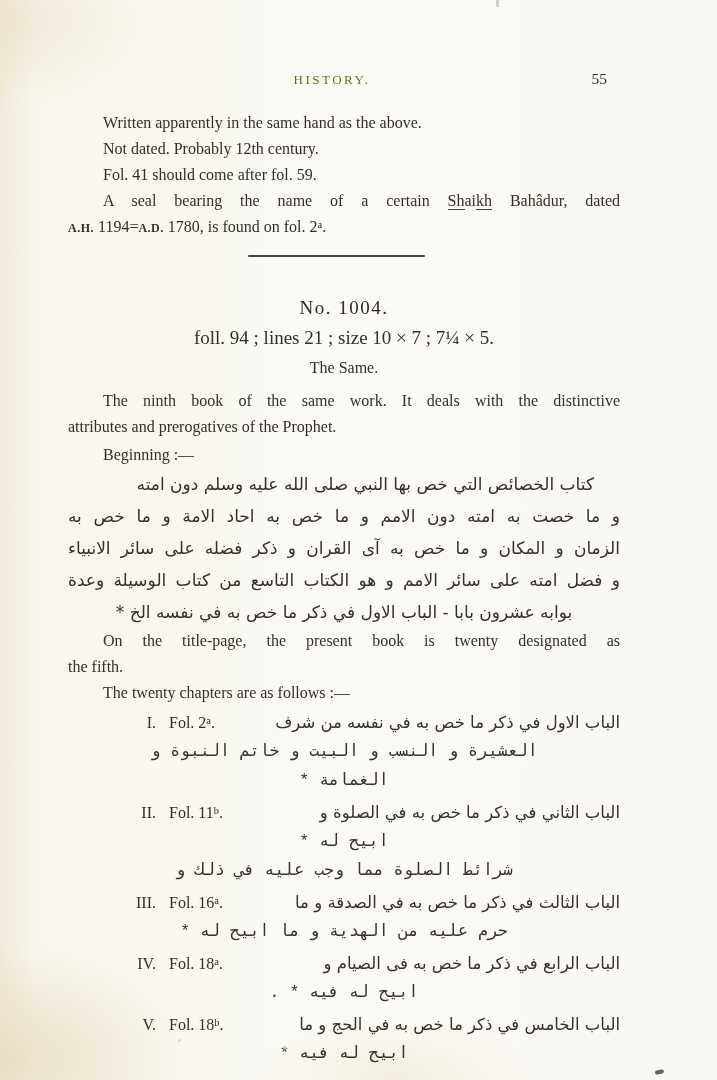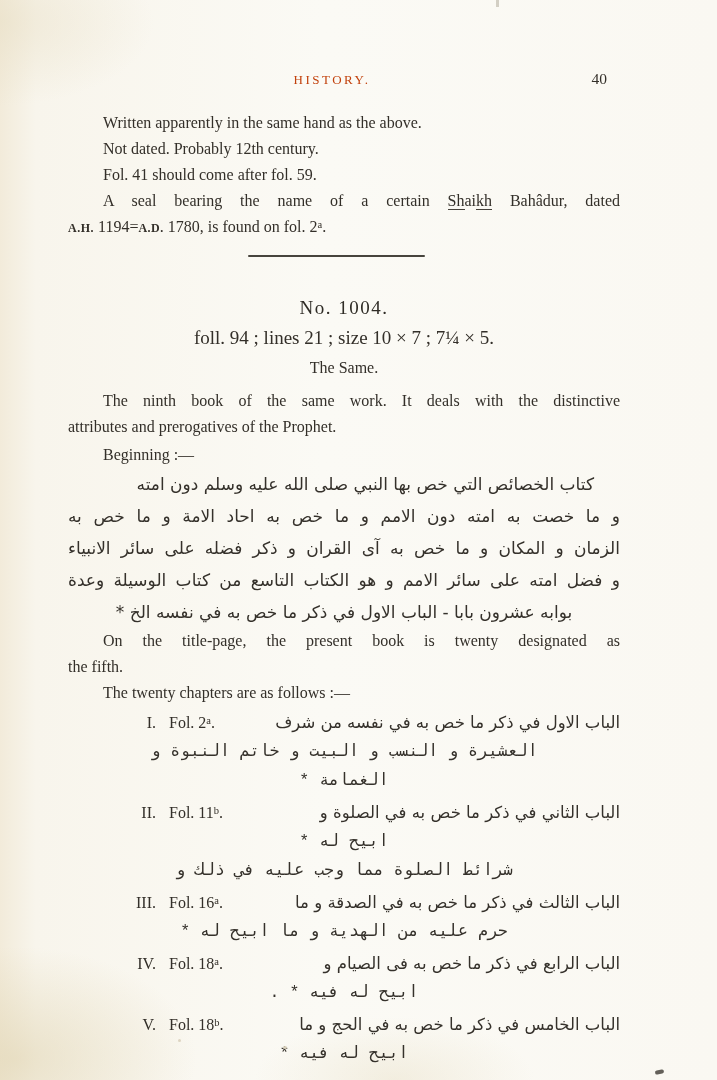--- a/index.html
+++ b/index.html
@@ -13,21 +13,21 @@
       radial-gradient(ellipse 200px 90px at 55% 100%, rgba(226,215,183,.35), rgba(226,215,183,0) 70%),
       linear-gradient(90deg,#f2ebda 0%,#f8f5ec 5%,#fbfaf5 45%,#faf8f2 100%);
   }
   .page{position:relative;padding:72px 97px 0 68px;}
   .content{width:552px;}
 
   
   .hdr{position:relative;height:18px;}
   .hdr-title{
     text-align:center;font-size:13px;letter-spacing:2.5px;
-    color:#c2410c;transform:translateX(-12px);
+    color:#4d7c0f;transform:translateX(-12px);
   }
   .hdr-page{
     position:absolute;right:13px;top:-2px;font-size:15.5px;color:#332f29;
   }
 
   
   .bline{font-size:16px;line-height:26px;}
   .indent{text-indent:35px;}
   .justlast{text-align:justify;text-align-last:justify;}
   .prev{margin-top:20px;}
@@ -71,21 +71,21 @@
   .speck-bl2{position:absolute;left:178px;top:1039px;width:3px;height:3px;background:#ddd5c2;border-radius:50%;}
 </style>
 </head>
 <body>
 
 <div class="page">
   <div class="content">
 
     <div class="hdr">
       <div class="hdr-title">HISTORY.</div>
-      <div class="hdr-page">40</div>
+      <div class="hdr-page">55</div>
     </div>
 
     <div class="prev">
       <div class="bline indent">Written apparently in the same hand as the above.</div>
       <div class="bline indent">Not dated.  Probably 12th century.</div>
       <div class="bline indent">Fol. 41 should come after fol. 59.</div>
       <div class="bline indent justlast"><span>A seal bearing the name of a certain </span><span class="dig">Sh</span><span>ai</span><span class="dig">kh</span><span> Bahâdur, dated</span></div>
       <div class="bline"><span class="sc">A.H.</span><span> 1194=</span><span class="sc">A.D.</span><span> 1780, is found on fol. 2</span><span class="sup">a</span><span>.</span></div>
     </div>
 

